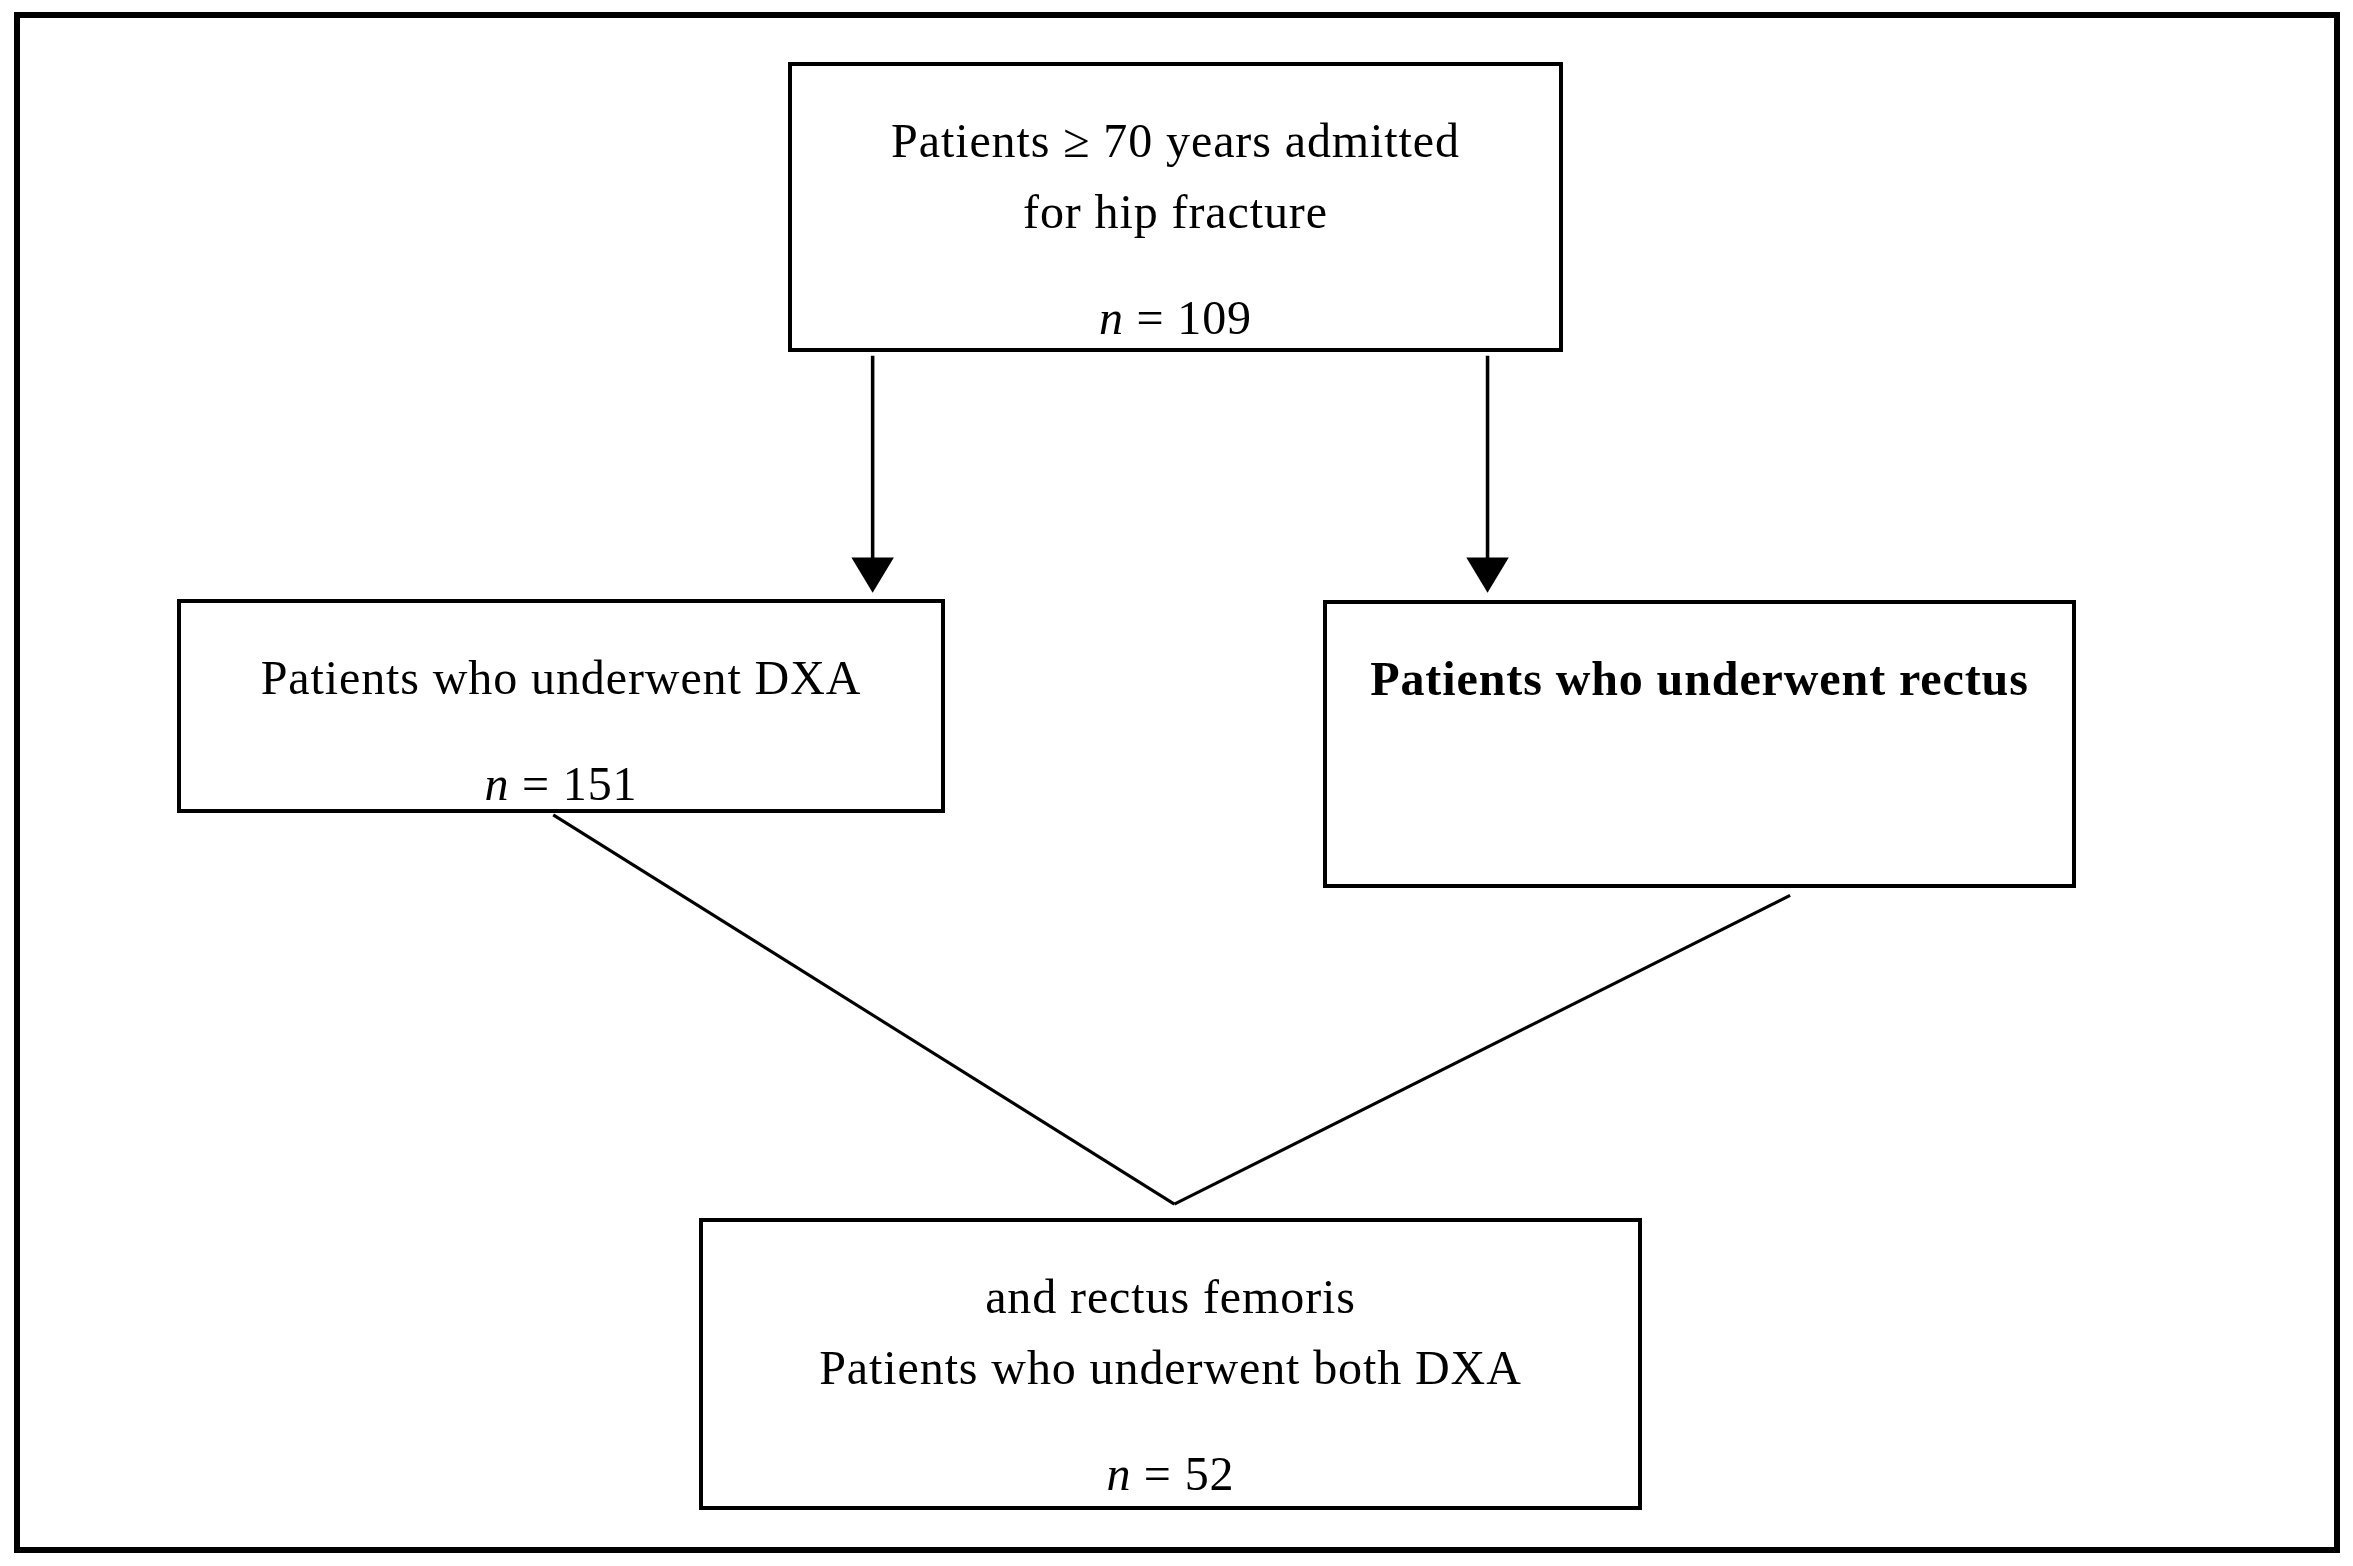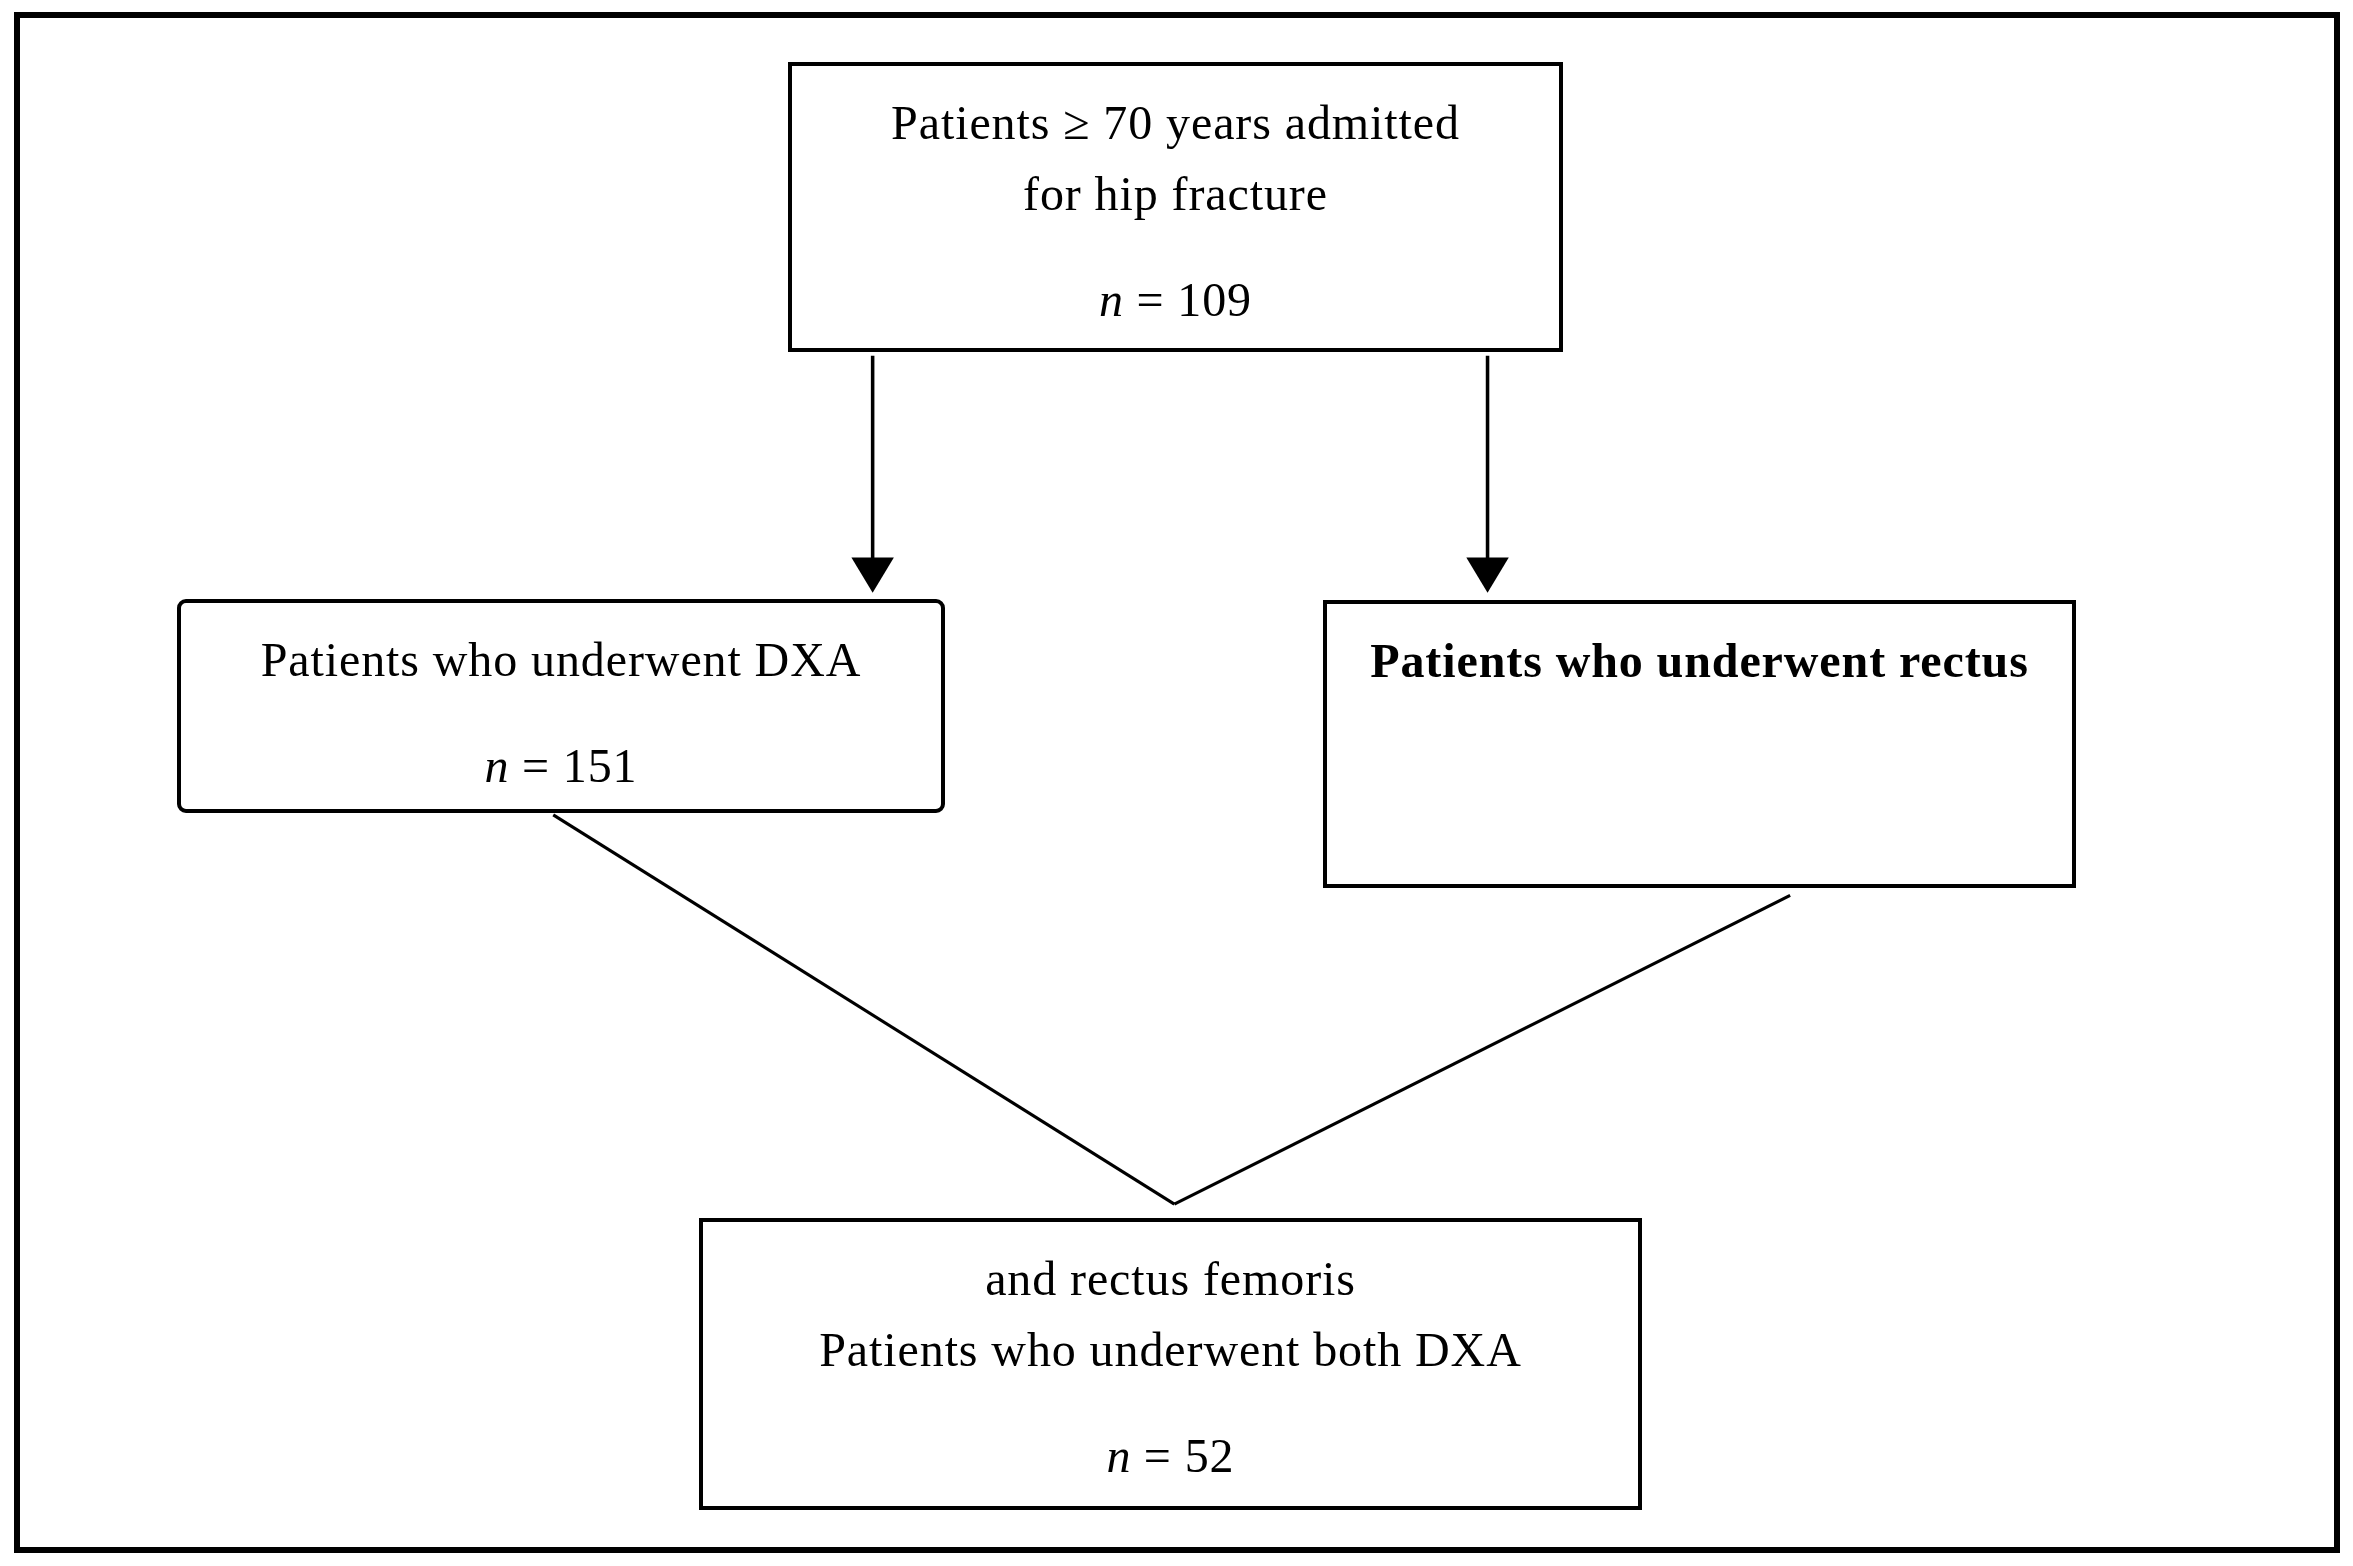--- a/index.html
+++ b/index.html
@@ -25,28 +25,28 @@
     width: 2326px;
     height: 1541px;
     border: 6.2px solid var(--ink, #000000);
     box-sizing: border-box;
   }
   .node {
     position: absolute;
     box-sizing: border-box;
     border: 4.4px solid var(--ink, #000000);
     background: var(--paper, #ffffff);
-    padding-top: 21px;
+    padding-top: 39px;
     text-align: center;
     font-size: 48px;
     line-height: 71px;
     letter-spacing: 0.9px;
   }
   #node-admitted   { left: 788px;  top: 62px;   width: 775px;  height: 290px; }
-  #node-dxa        { left: 177px;  top: 599px;  width: 768px;  height: 214px; border-radius: 9px; }
+  #node-dxa        { left: 177px;  top: 599px;  width: 768px;  height: 214px; }
   #node-ultrasound { left: 1323px; top: 600px;  width: 753px;  height: 288px; font-weight: bold; }
   #node-both       { left: 699px;  top: 1218px; width: 943px; height: 292px; }
   .label span { display: block; }
   .count { margin-top: 35px; }
   .count .n {
     font-style: italic;
     margin-right: 0.26em;
   }
   .connectors {
     position: absolute;

